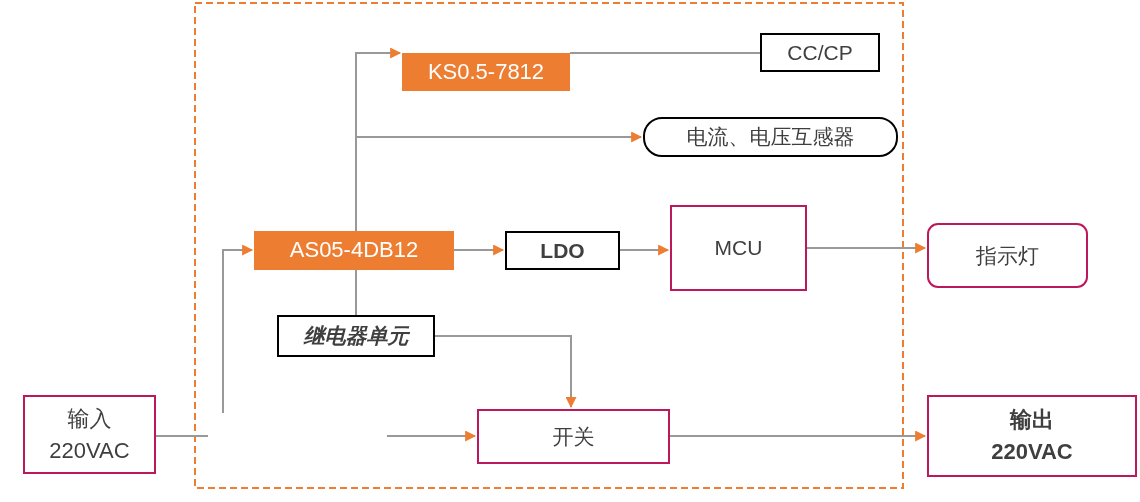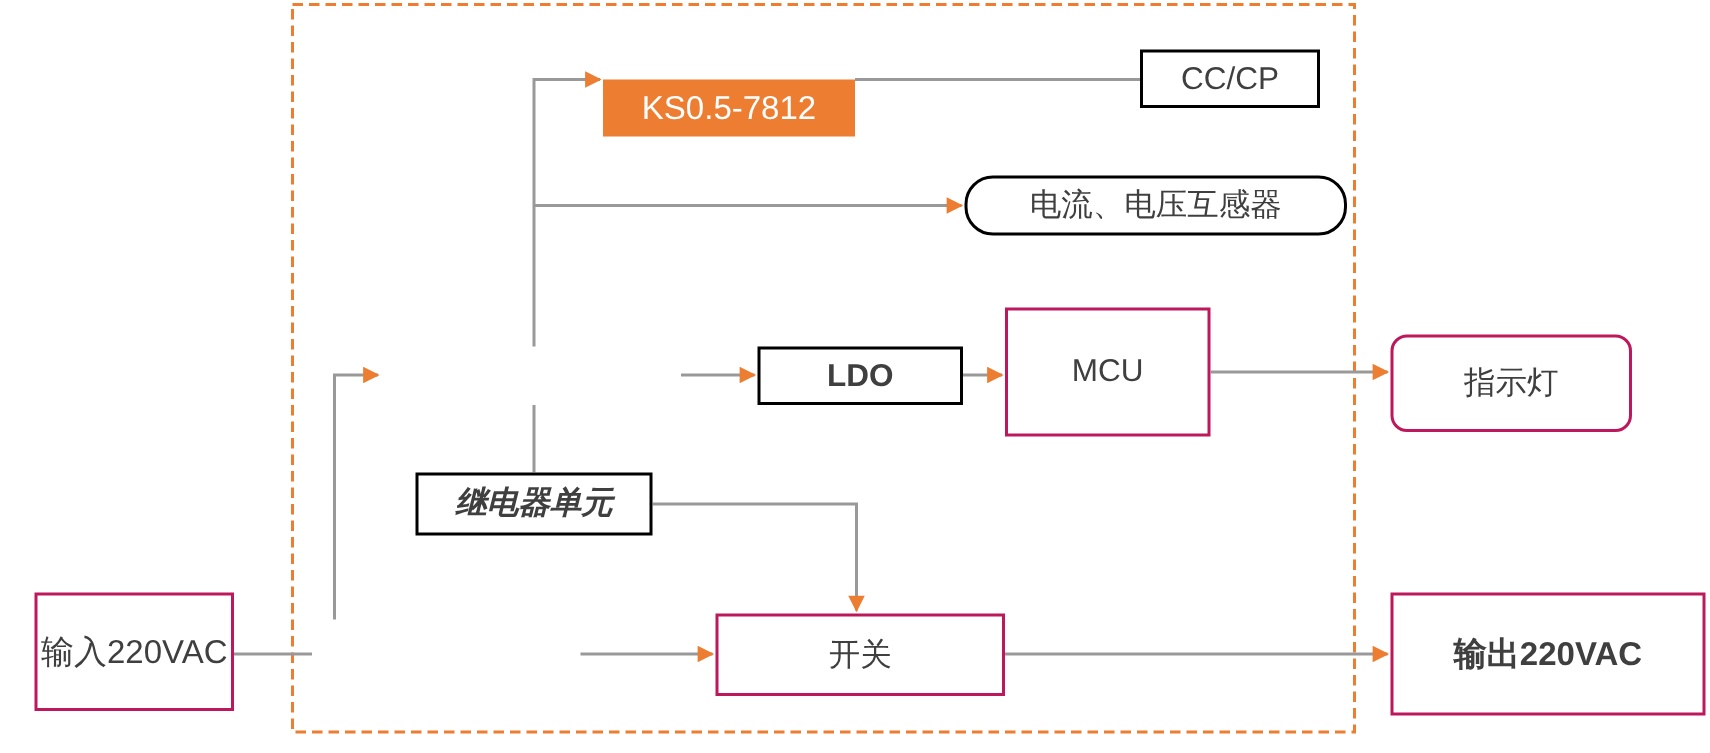--- a/index.html
+++ b/index.html
@@ -30,28 +30,28 @@
   }
   .node.accent {
     background: #ED7D31;
     color: #ffffff;
     border: none;
     font-size: 22px;
   }
   .node.light { border: 2px solid #000000; }
   .node.dark  { border: 2px solid #be185d; }
   .node.bold  { font-weight: bold; }
-  .two-line { line-height: 1.45; font-size: 22px; }
+  .two-line { flex-direction: column; line-height: 1.45; font-size: 22px; }
 
   
   #node-ks          { left: 402px; top: 35px;  width: 168px; height: 38px; margin-top: 18px; }
   #node-cccp        { left: 760px; top: 33px;  width: 120px; height: 39px; }
   #node-transformer { left: 643px; top: 117px; width: 255px; height: 40px; border-radius: 19px; }
   #node-as05        { left: 254px; top: 231px; width: 200px; height: 39px; }
-  #node-ldo         { left: 505px; top: 231px; width: 137px; height: 39px; }
+  #node-ldo         { left: 505px; top: 231px; width: 115px; height: 39px; }
   #node-mcu         { left: 670px; top: 205px; width: 137px; height: 86px; }
   #node-indicator   { left: 927px; top: 223px; width: 161px; height: 65px; border-radius: 11px; }
   #node-relay       { left: 277px; top: 315px; width: 158px; height: 42px; font-style: italic; }
   #node-br6a        { left: 208px; top: 413px; width: 179px; height: 45px; }
   #node-switch      { left: 477px; top: 409px; width: 193px; height: 55px; }
   #node-input       { left: 23px;  top: 395px; width: 133px; height: 79px; }
   #node-output      { left: 927px; top: 395px; width: 210px; height: 82px; font-weight: bold; }
 </style>
 </head>
 <body>
@@ -91,20 +91,21 @@
 
     <line x1="807" y1="248" x2="925" y2="248" stroke="#999999" stroke-width="2" marker-end="url(#arrow)"></line>
   </svg>
 
   <div id="node-ks" class="node accent">KS0.5-7812</div>
 
   <div id="node-cccp" class="node light">CC/CP</div>
 
   <div id="node-transformer" class="node light">电流、电压互感器</div>
 
+  <div id="node-as05" class="node accent">AS05-4DB12</div>
 
   <div id="node-ldo" class="node light bold">LDO</div>
 
   <div id="node-mcu" class="node dark">MCU</div>
 
   <div id="node-indicator" class="node dark">指示灯</div>
 
   <div id="node-relay" class="node light bold">继电器单元</div>
 
 

